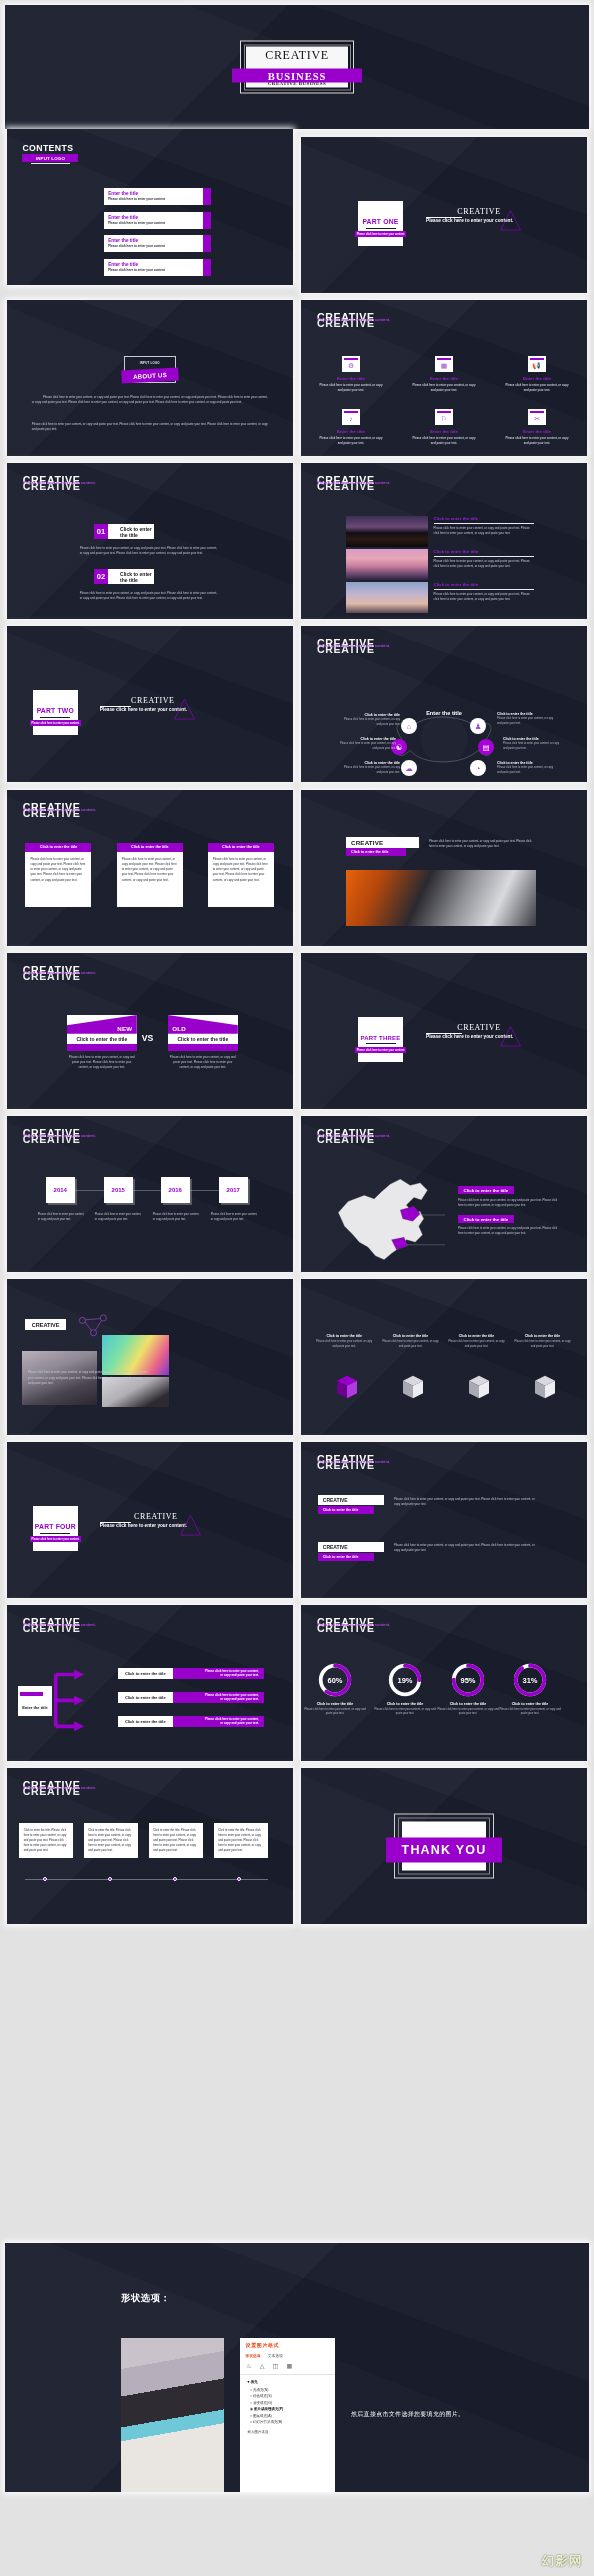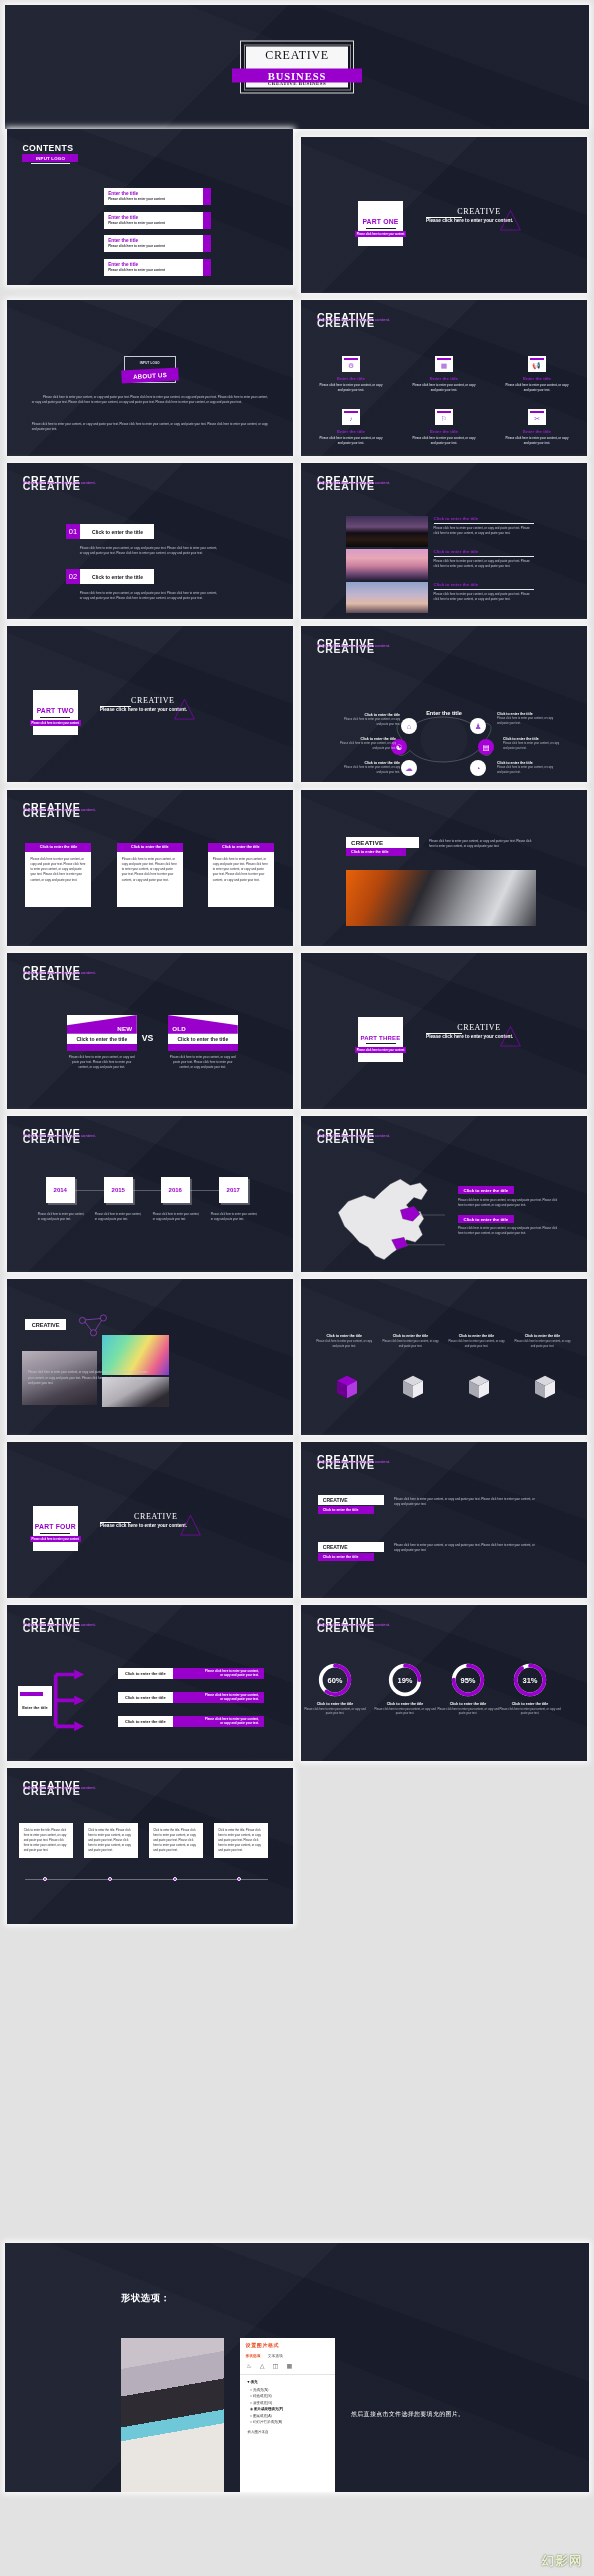--- a/index.html
+++ b/index.html
@@ -130,22 +130,22 @@
     display:flex;align-items:flex-end;justify-content:center;padding-bottom:1.9px;
   }
   .icell .ibar { position:absolute; left:2.5px; right:2.5px; top:1.9px; height:2.5px; background:#9900cc; }
   .icell .ic { font-size:6.8px; color:#9d4fd0; line-height:1; }
   .icell .it { font-size:4.4px; font-weight:800; color:#9a1fd4; margin-top:3.7px; }
   .icell .id { font-size:2.8px; line-height:5px; color:#c4c7d4; margin-top:1.9px; font-weight:700; }
 
   
   .nrow { position:absolute; display:flex; width:88px; height:15px; }
   .nrow .num {
-    width:14.3px; background:#9900cc; color:#fff; font-size:7.5px; font-weight:400;
-    display:flex; align-items:center; justify-content:center;
+    width:14.3px; background:#9900cc; color:#fff; font-size:7.5px; font-weight:700;
+    display:flex; align-items:center; justify-content:center;margin-left:28px;
   }
   .nrow .lbl {
     flex:1; background:#fff; display:flex; align-items:center; padding-left:12px;
     font-size:5px; font-weight:800; color:#16161e;
   }
   .ndesc { position:absolute; font-size:2.9px; line-height:5.3px; color:#c4c7d4; width:138px; }
 
   
   .plrow { position:absolute; display:flex; }
   .plrow .pic { width:82px; height:31px; }
@@ -869,20 +869,33 @@
     <div class="qcard" style="left:77px;top:55px">Click to enter the title. Please click here to enter your content, or copy and paste your text. Please click here to enter your content, or copy and paste your text.</div>
     <div class="qcard" style="left:142px;top:55px">Click to enter the title. Please click here to enter your content, or copy and paste your text. Please click here to enter your content, or copy and paste your text.</div>
     <div class="qcard" style="left:207px;top:55px">Click to enter the title. Please click here to enter your content, or copy and paste your text. Please click here to enter your content, or copy and paste your text.</div>
     <div class="qline" style="left:18.7px;top:111px;width:243px"></div>
     <div class="qdot" style="left:36px;top:109px"></div>
     <div class="qdot" style="left:101px;top:109px"></div>
     <div class="qdot" style="left:166px;top:109px"></div>
     <div class="qdot" style="left:230px;top:109px"></div>
   </div>
 
+  <div class="slide half colR" style="top:1768px">
+    <div class="tycard">
+      <div class="tyin">
+        <div class="tywhite">
+          <div class="tyband">
+            <span>THANK YOU</span>
+          </div>
+          <div class="tyrule"></div>
+          <div class="tysub">CREATIVE BUSINESS</div>
+        </div>
+      </div>
+    </div>
+  </div>
 
   <div class="slide bottom">
     <div class="cn-title">形状选项：</div>
     <div class="cn-photo img-desk" style="background:linear-gradient(170deg,#c9c2ca 0 18%,#b6aebb 18% 34%,#2f2b33 34% 52%,#6ec8d8 52% 60%,#e9e6e2 60% 100%)"></div>
     <div class="cn-panel">
       <div class="ph1">设置图片格式</div>
       <div class="tabs">
         <span class="a">形状选项</span>
         <span class="b">文本选项</span>
       </div>

